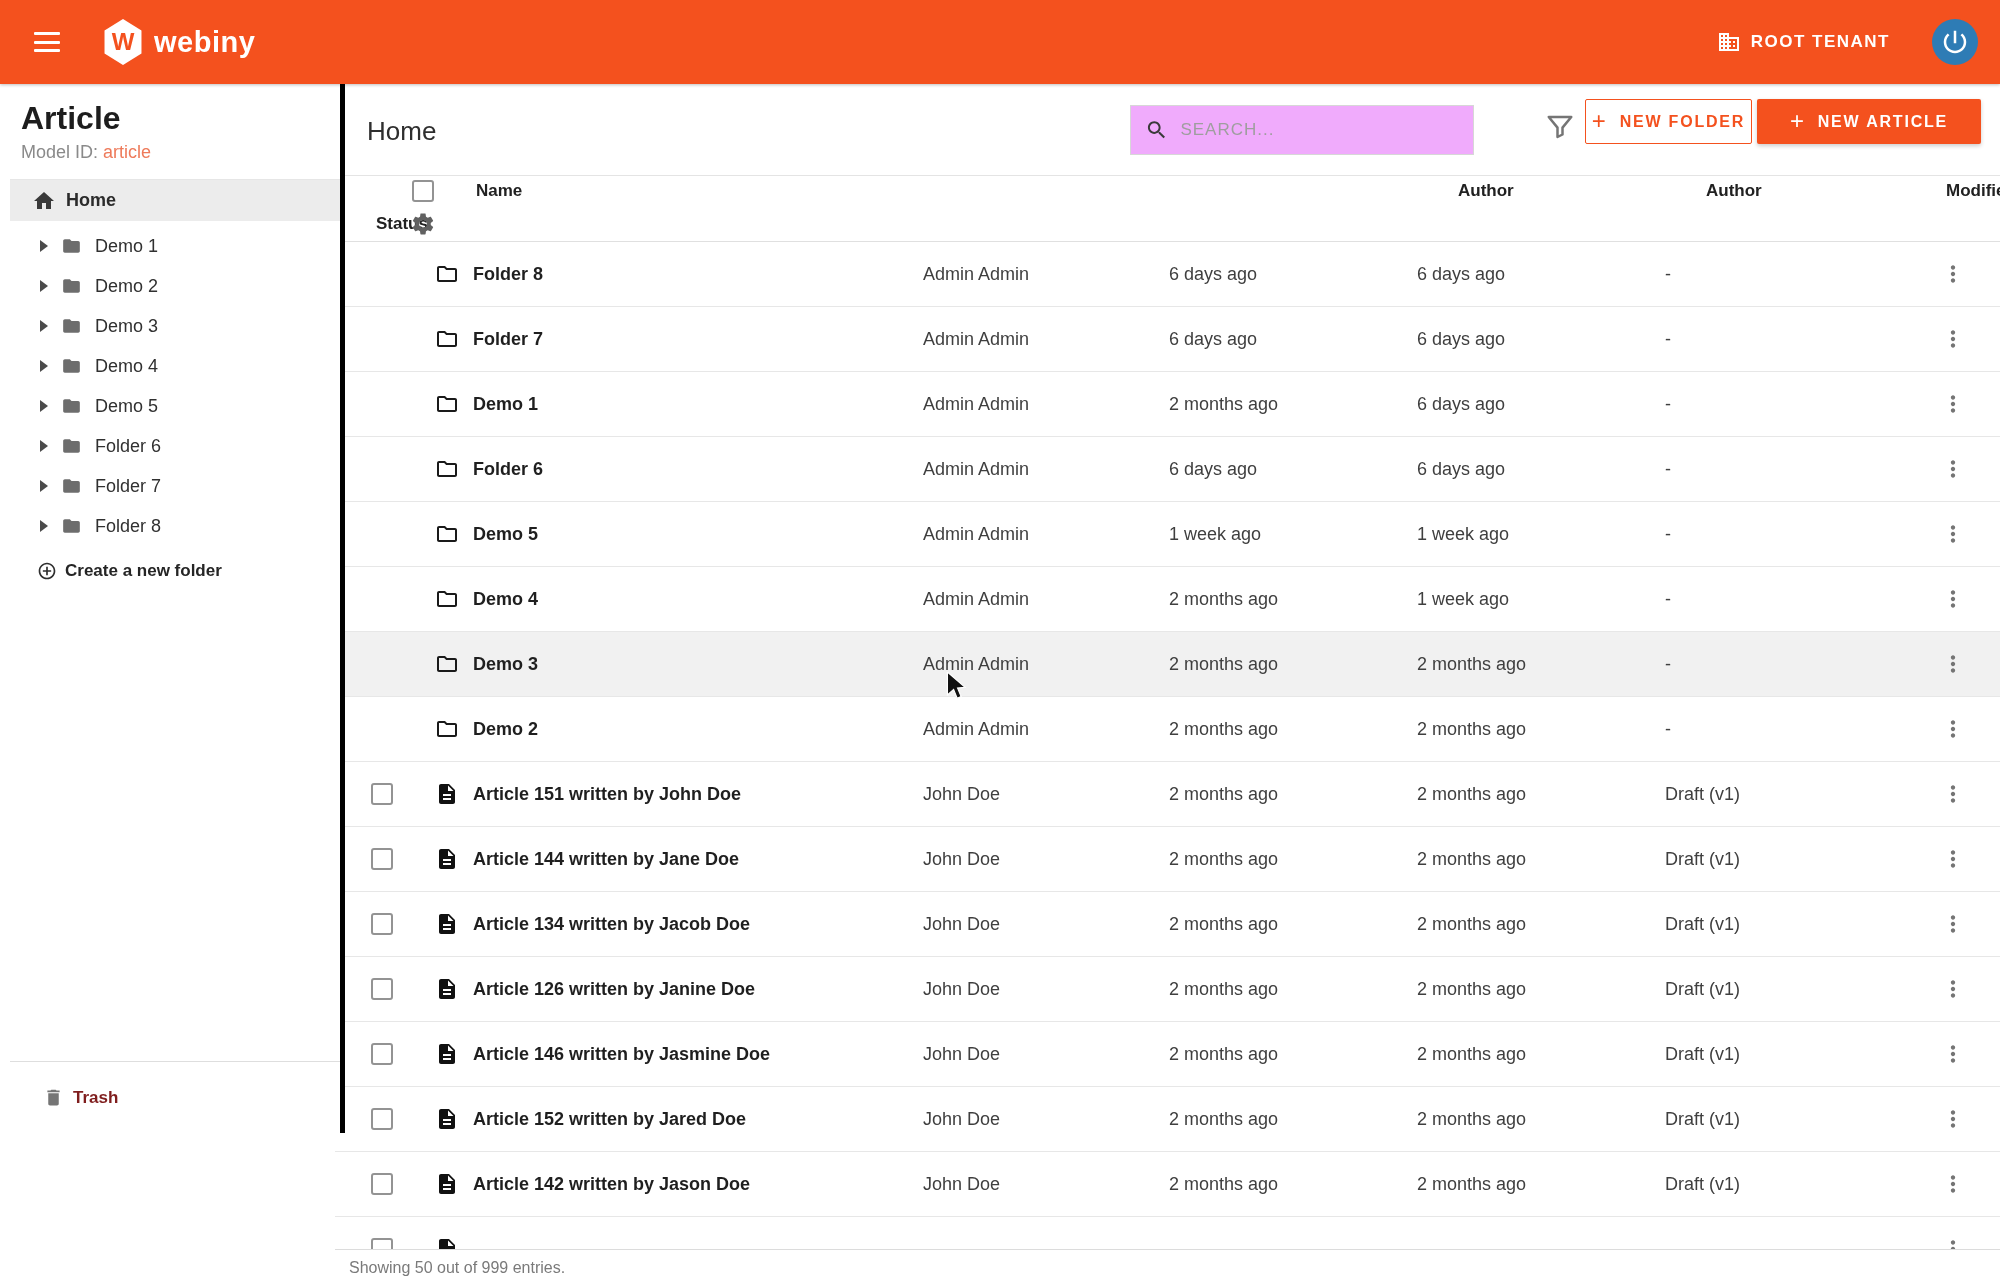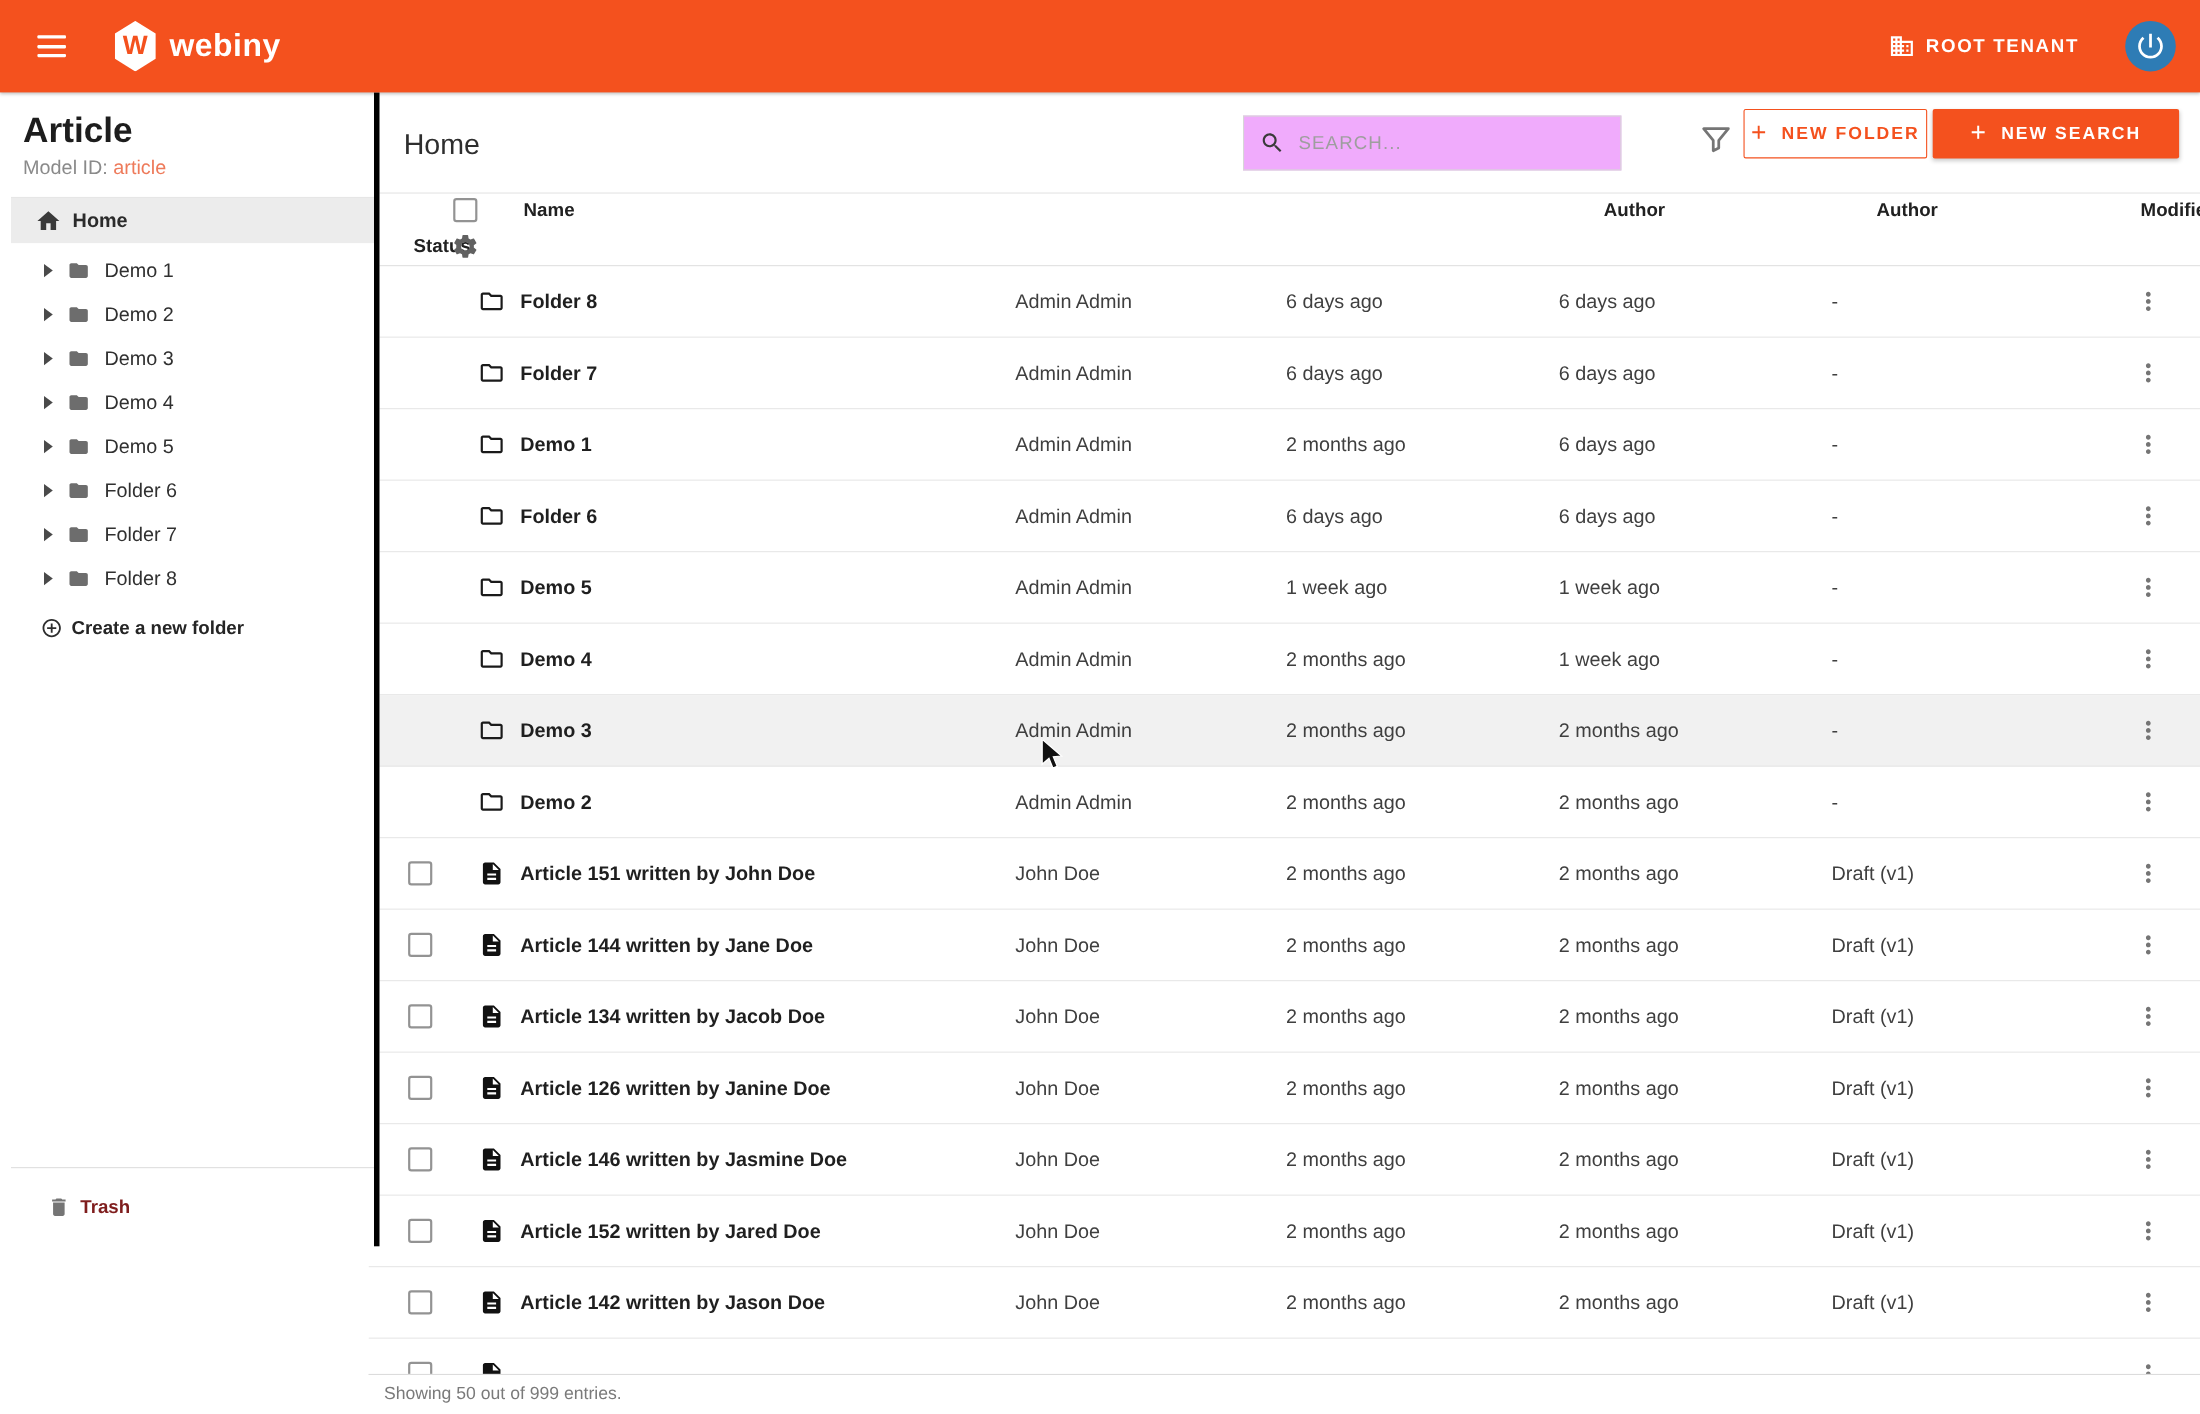--- a/index.html
+++ b/index.html
@@ -227,21 +227,21 @@
       <svg width="30" height="34" viewBox="0 0 24 24" fill="none" stroke="#757575" stroke-width="2" stroke-linejoin="round">
           <path d="M3 4h18l-7 8.5v5.5l-4 2v-7.5L3 4z"></path>
         </svg>
     </div>
     <button class="btn btn-outline">
       <span class="plus">+</span>
       <span>NEW FOLDER</span>
     </button>
     <button class="btn btn-solid">
       <span class="plus">+</span>
-      <span>NEW SEARCH</span>
+      <span>NEW ARTICLE</span>
     </button>
   </div>
 
   <div class="thead grid">
     <span></span>
     <span class="cb"></span>
     <span></span>
     <span class="col-name">Name</span>
     <span></span>
       <span></span>

